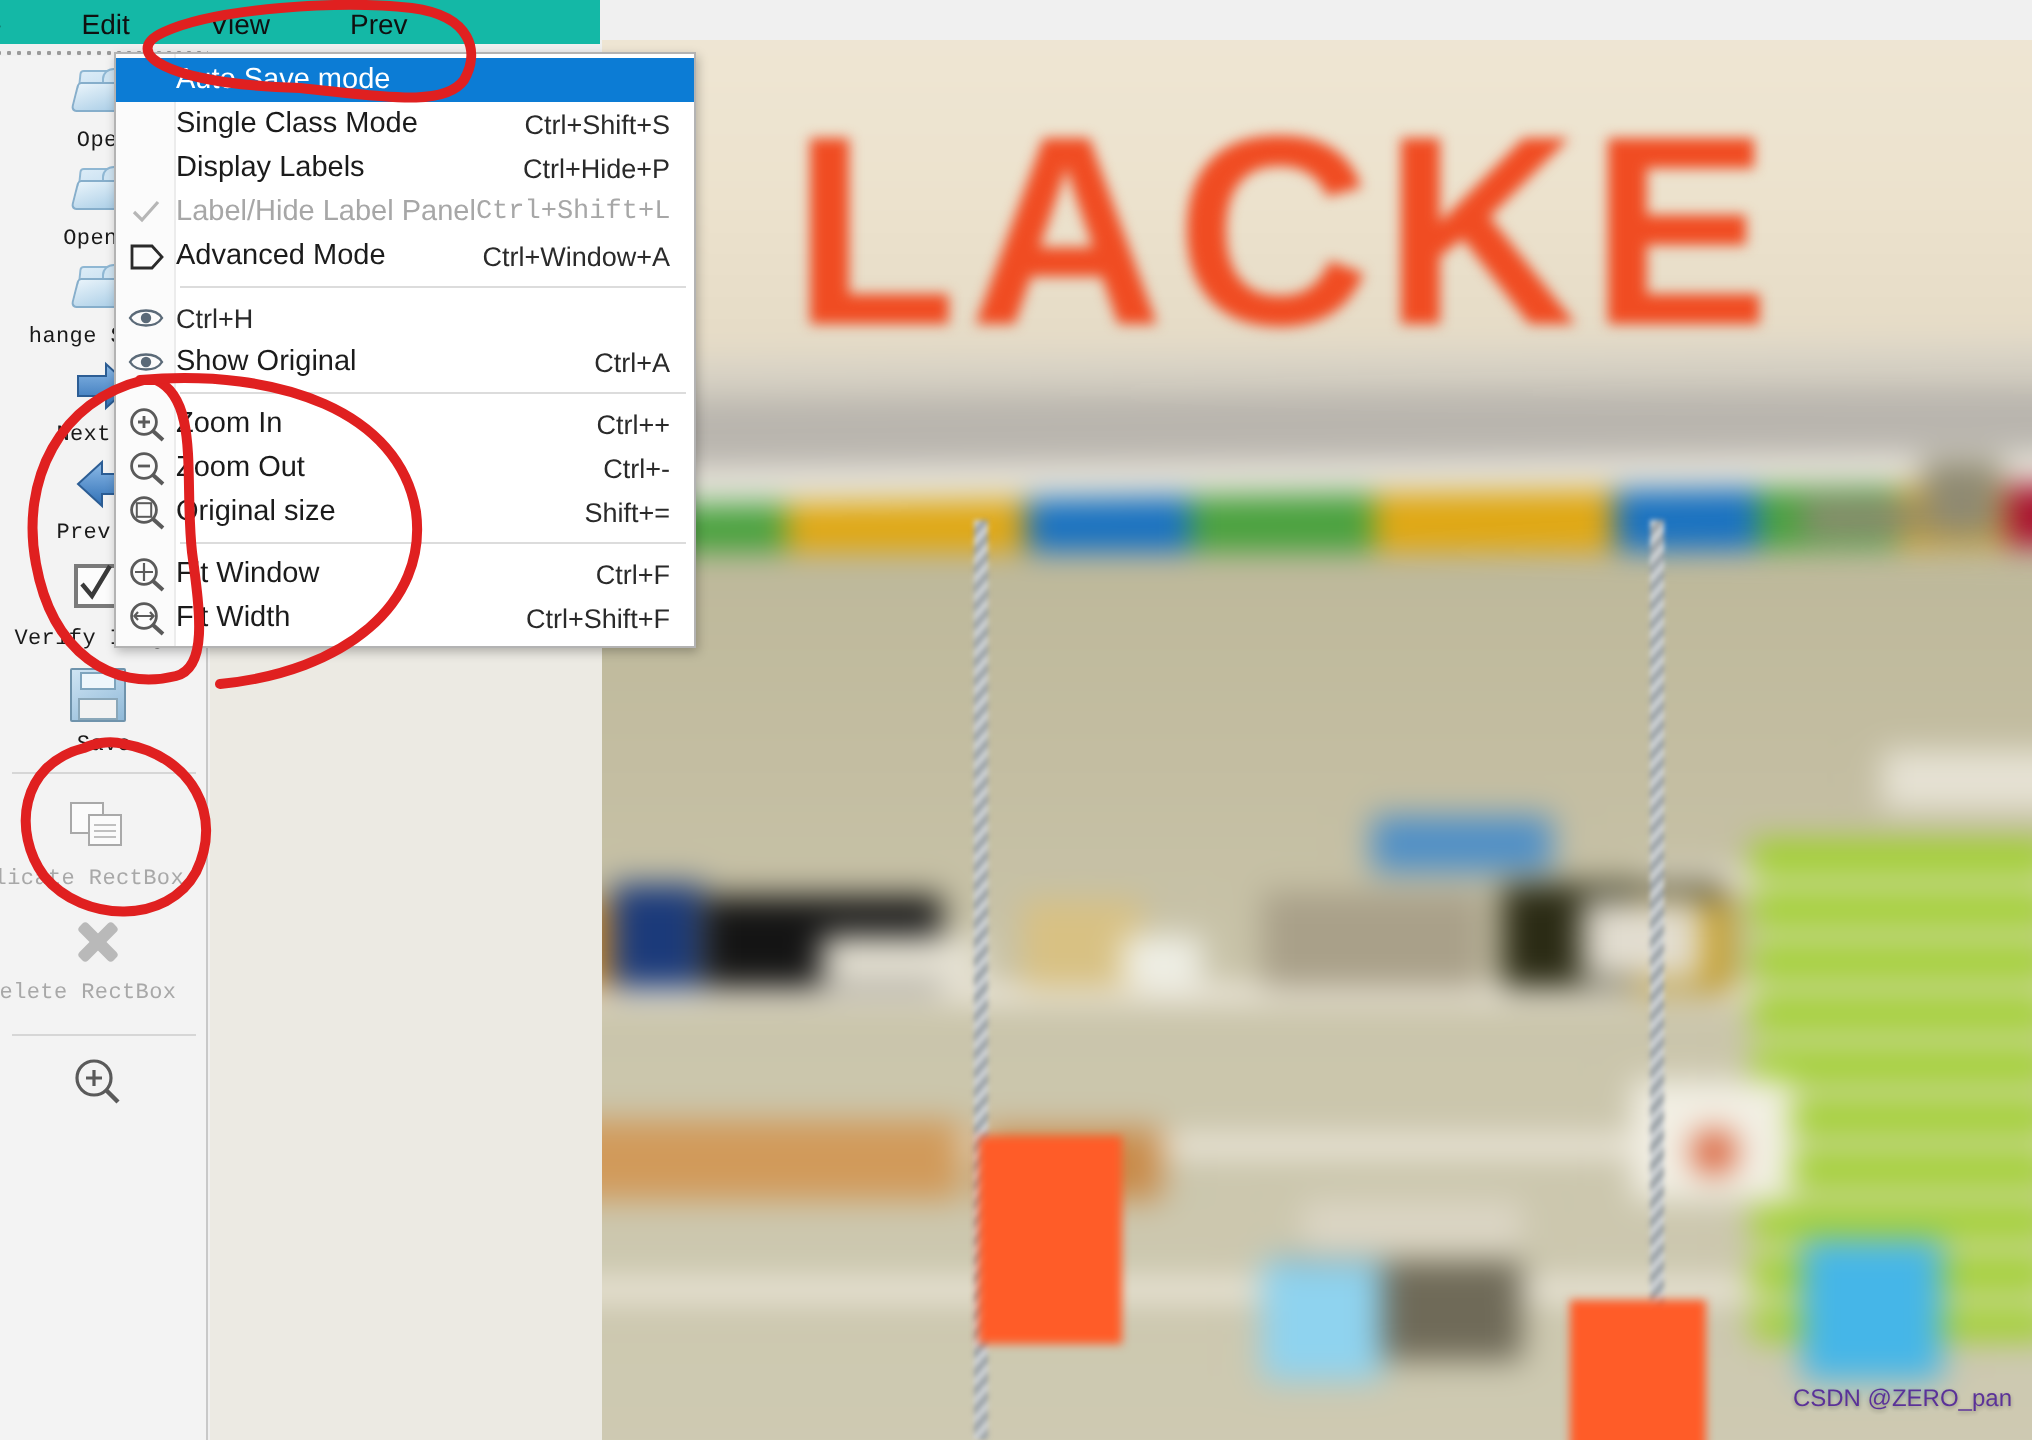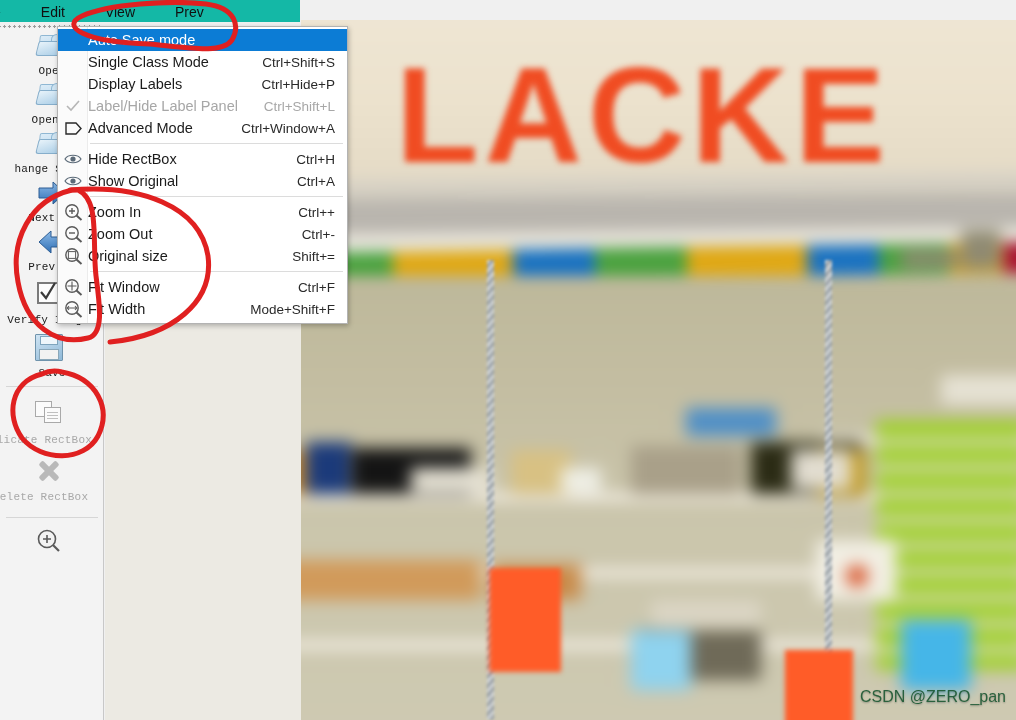--- a/index.html
+++ b/index.html
@@ -319,22 +319,22 @@
   }
   .p-tag {
     position: absolute;
     background: #ff5c28;
     filter: blur(2.4px);
   }
   .watermark {
     position: absolute;
     right: 10px; bottom: 14px;
     font-family: "Liberation Sans", sans-serif;
-    font-size: 16px;
-    color: #14532d;
+    font-size: 12px;
+    color: #4c1d95;
     opacity: .88;
     text-shadow: 0 1px 2px rgba(0,0,0,.35);
     z-index: 9;
   }
 
   
   #viewmenu {
     position: absolute;
     left: 57px; top: 26px;
     width: 291px;
@@ -367,21 +367,21 @@
   }
   .mi.hl .mi-txt { color: #ffffff; }
   .mi.disabled .mi-txt { color: #a7a7a7; }
   .mi .mi-sc {
     font-family: "Liberation Sans", sans-serif;
     font-size: 13.5px;
     color: #2a2a2a;
     padding-right: 12px;
     white-space: nowrap;
   }
-  .mi.disabled .mi-sc { color: #a7a7a7; }
+  .mi.disabled .mi-sc { color: #a7a7a7; font-family: Liberation Mono, monospace; }
   .mi-divider {
     height: 1px;
     background: #dcdcdc;
     margin: 4px 4px 4px 32px;
   }
   .left-rail {
     position: absolute;
     left: 0; top: 0; bottom: 0;
     width: 30px;
     background: #fbfbfb;
@@ -653,21 +653,20 @@
 
     <div class="mi-divider"></div>
 
     <div class="mi">
       <div class="mi-ico">
         <svg width="18" height="12" viewBox="0 0 18 12">
           <path d="M1 6 C4 1, 14 1, 17 6 C14 11, 4 11, 1 6 Z" fill="none" stroke="#5b6a78" stroke-width="1.2"></path>
           <circle cx="9" cy="6" r="2.6" fill="#5b6a78"></circle>
         </svg>
       </div>
-      <div class="mi-txt">Hide RectBox</div>
       <div class="mi-sc">Ctrl+H</div>
     </div>
 
     <div class="mi">
       <div class="mi-ico">
         <svg width="18" height="12" viewBox="0 0 18 12">
           <path d="M1 6 C4 1, 14 1, 17 6 C14 11, 4 11, 1 6 Z" fill="none" stroke="#5b6a78" stroke-width="1.2"></path>
           <circle cx="9" cy="6" r="2.6" fill="#5b6a78"></circle>
         </svg>
       </div>
@@ -729,21 +728,21 @@
 
     <div class="mi">
       <div class="mi-ico">
         <svg width="20" height="18" viewBox="0 0 20 18">
           <circle cx="9" cy="8" r="6.2" fill="none" stroke="#5a5a5a" stroke-width="1.4"></circle>
           <path d="M4.5 8 L13.5 8 M6 6 L4.2 8 L6 10 M12 6 L13.8 8 L12 10" fill="none" stroke="#5a5a5a" stroke-width="1.1"></path>
           <path d="M13.5 12.5 L18.5 17" stroke="#5a5a5a" stroke-width="2"></path>
         </svg>
       </div>
       <div class="mi-txt">Fit Width</div>
-      <div class="mi-sc">Mode+Shift+F</div>
+      <div class="mi-sc">Ctrl+Shift+F</div>
     </div>
   </div>
 
   <svg id="annots" viewBox="0 0 1016 720">
 
     <path d="M150 44 C 82 42, 60 26, 82 16 C 108 4, 170 0, 206 4 C 236 8, 240 26, 232 40 C 222 54, 190 48, 150 44 Z" fill="none" stroke="#e02020" stroke-width="5" stroke-linecap="round"></path>
 
     <path d="M72 190 C 30 200, 10 240, 18 282 C 26 326, 56 346, 88 338 C 104 334, 100 306, 96 276 C 92 240, 100 200, 78 190 Z" fill="none" stroke="#e02020" stroke-width="5" stroke-linecap="round"></path>
     <path d="M70 190 C 140 184, 200 206, 208 256 C 214 302, 172 336, 110 342" fill="none" stroke="#e02020" stroke-width="5" stroke-linecap="round"></path>
 

